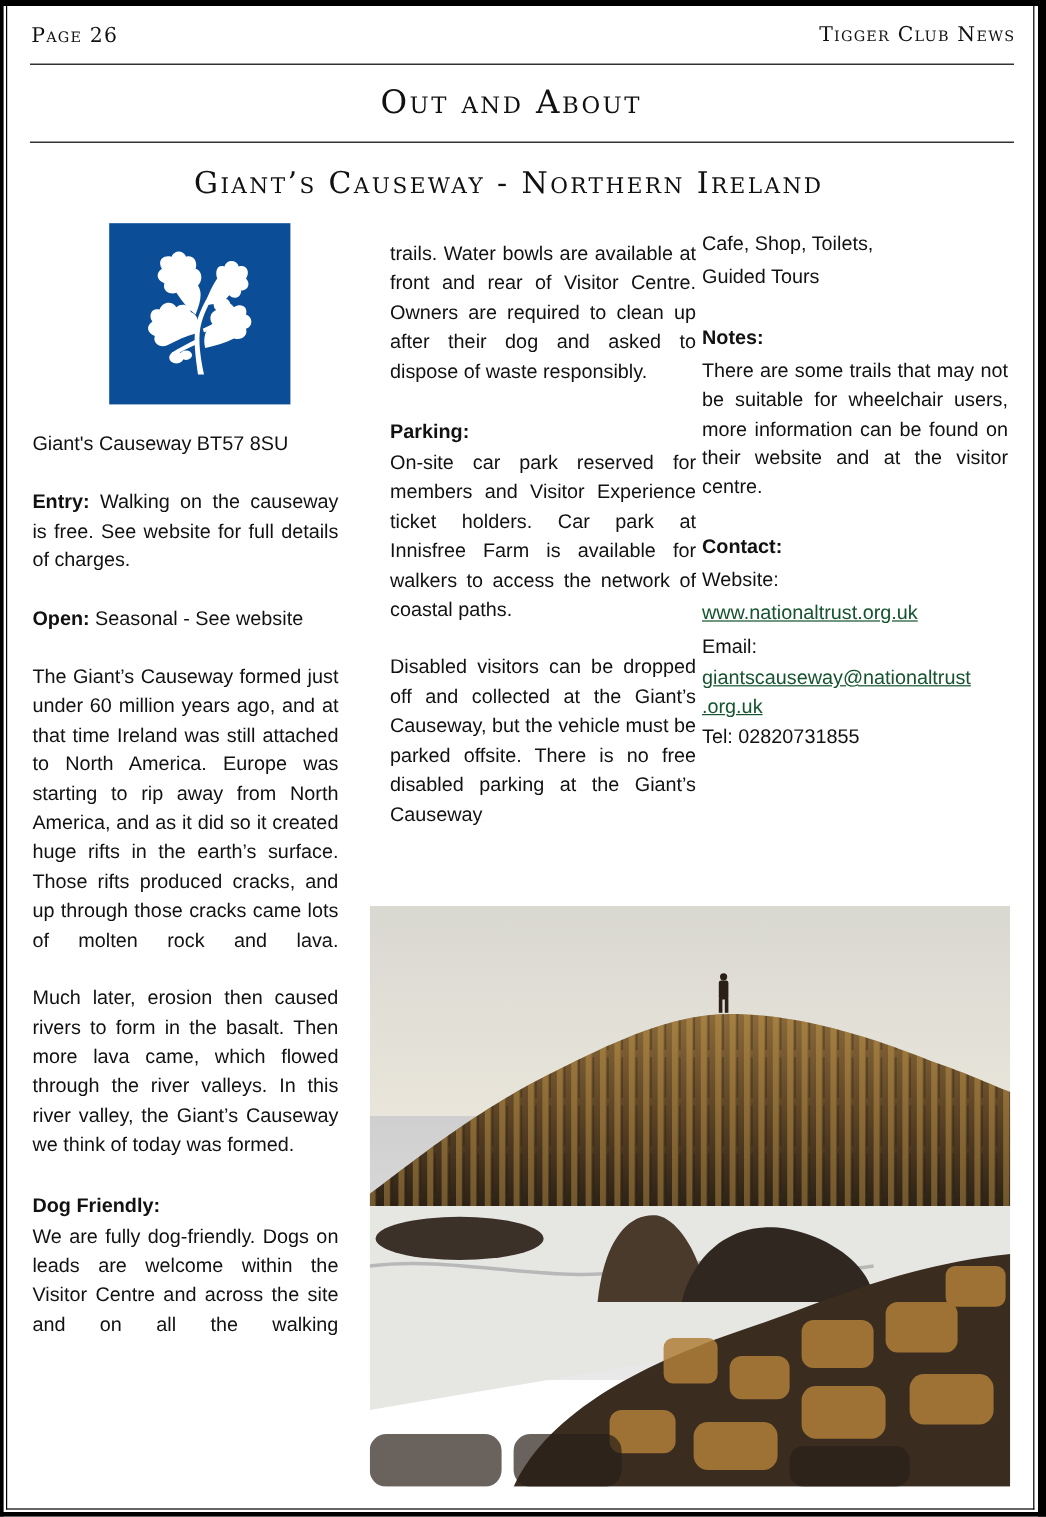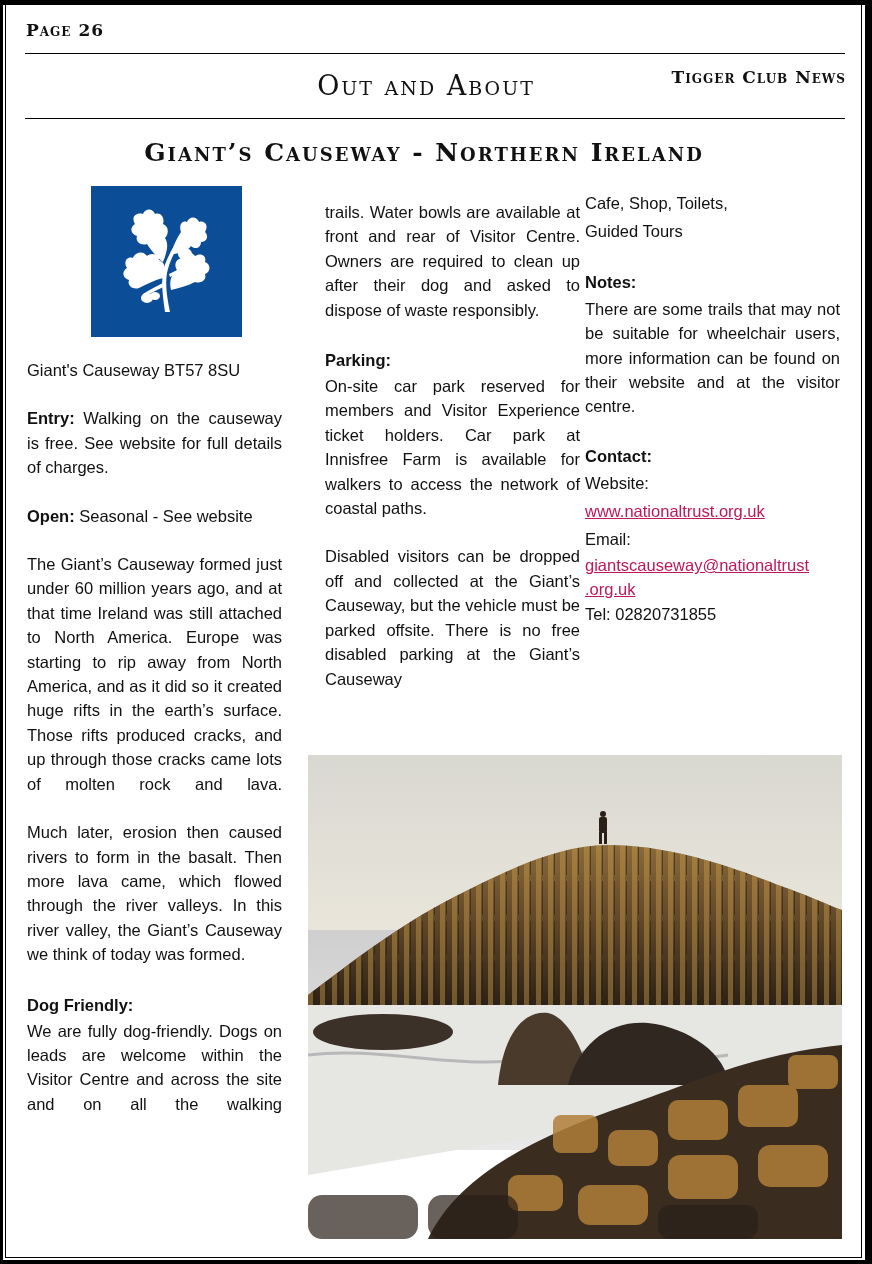--- a/index.html
+++ b/index.html
@@ -10,42 +10,42 @@
     box-sizing: border-box;
   }
   .frame-top { position: absolute; left: 0; top: 0; width: 872px; height: 5px; background: #000; }
   .frame-left-outer { position: absolute; left: 0; top: 0; width: 3px; height: 1264px; background: #000; }
   .frame-left-inner { position: absolute; left: 5px; top: 5px; width: 1px; height: 1253px; background: #000; }
   .frame-right-outer { position: absolute; left: 865px; top: 0; width: 7px; height: 1264px; background: #000; }
   .frame-right-inner { position: absolute; left: 861px; top: 5px; width: 1px; height: 1253px; background: #000; }
   .frame-bottom-inner { position: absolute; left: 5px; top: 1257px; width: 857px; height: 1px; background: #000; }
   .frame-bottom-outer { position: absolute; left: 0; top: 1260px; width: 872px; height: 4px; background: #000; }
 
-  .smallcaps { font-family: "DejaVu Serif", "Liberation Serif", serif; font-variant: small-caps; letter-spacing: 1px; color: #111; font-weight: bold; }
+  .smallcaps { font-family: "DejaVu Serif", "Liberation Serif", serif; font-variant: small-caps; letter-spacing: 1px; color: #111; }
 
   .header-left { position: absolute; left: 26px; top: 20px; font-size: 17px; }
-  .header-right { position: absolute; right: 26px; top: 19px; font-size: 17px; margin-top: 48px; }
+  .header-right { position: absolute; right: 26px; top: 19px; font-size: 17px; }
   .rule { position: absolute; height: 1px; background: #000; }
   .rule-1 { left: 25px; top: 53px; width: 820px; }
   .rule-2 { left: 25px; top: 118px; width: 820px; }
 
   .section-title { position: absolute; left: 0; width: 852px; top: 70px; text-align: center; font-size: 27px; font-weight: normal; letter-spacing: 2px; }
   .article-title { position: absolute; left: 0; width: 848px; top: 138px; text-align: center; font-size: 25px; letter-spacing: 2px; }
 
   .col { position: absolute; font-family: "Liberation Sans", sans-serif; font-size: 16.5px; line-height: 24.4px; color: #111; text-align: justify; }
   .col p { margin: 0; }
   .col .gap { height: 24px; }
   .col .lbl { font-weight: bold; }
   .col-1 { left: 27px; top: 358px; width: 255px; }
   .col-2 { left: 313px; top: 200px; width: 255px; margin-left: 12px; }
   .col-3 { left: 585px; top: 190px; width: 255px; text-align: left; }
   .justify-last { text-align-last: justify; }
   .col-3 .line { line-height: 27.6px; }
   .col-3 .jline { text-align: justify; }
-  a.link { color: #be185d; }
+  a.link { color: #14532d; }
 
   .logo { position: absolute; left: 91px; top: 186px; width: 151px; height: 151px; background: #0c4d97; }
   .photo { position: absolute; left: 308px; top: 755px; width: 534px; height: 484px; overflow: hidden; }
 </style>
 </head>
 <body>
 
 <div class="page-frame">
   <div class="frame-top"></div>
   <div class="frame-left-outer"></div>

